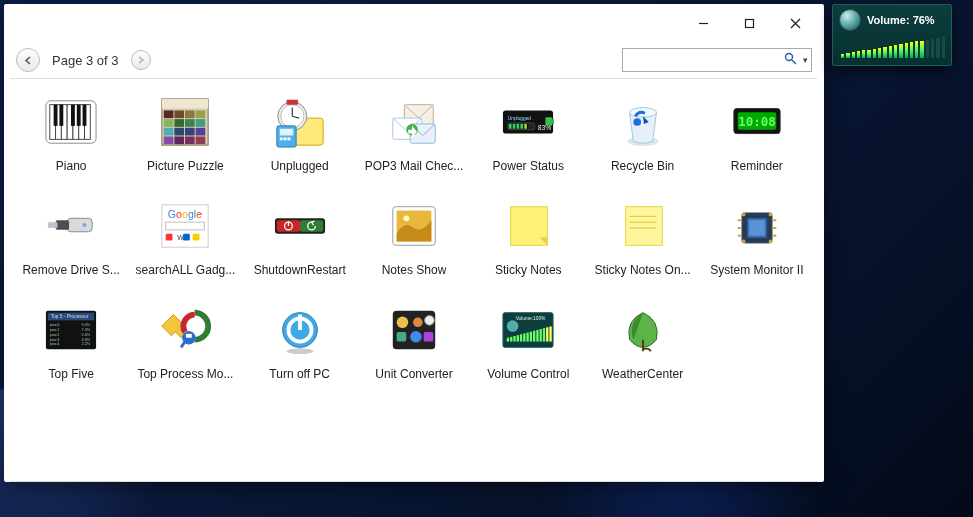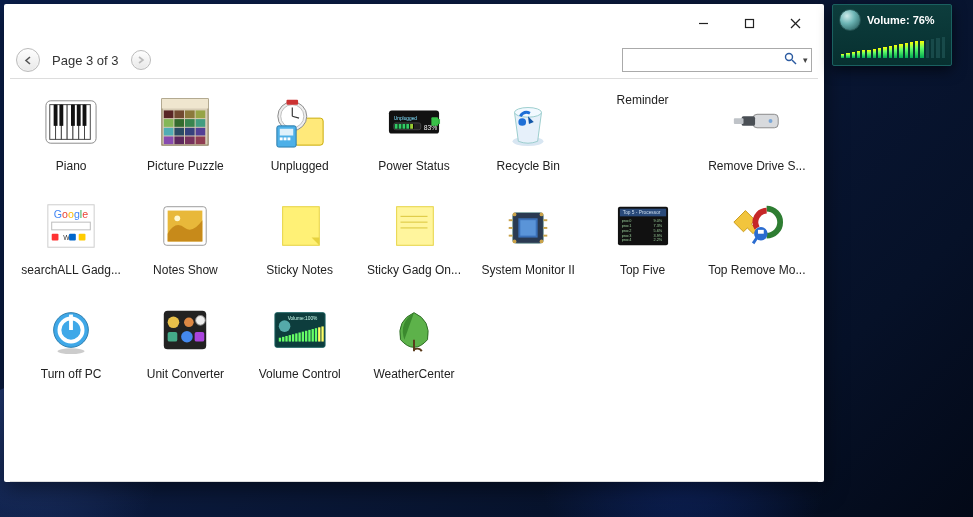--- a/index.html
+++ b/index.html
@@ -299,20 +299,35 @@
             <rect x="9" y="44" width="3" height="3" fill="#fff"></rect>
             <rect x="13" y="44" width="3" height="3" fill="#fff"></rect>
             <rect x="17" y="44" width="3" height="3" fill="#fff"></rect>
           </svg>
         </div>
     <div class="label">Unplugged</div>
       </div>
       <div class="gadget">
     <div class="thumb">
           <svg viewBox="0 0 60 56" width="60" height="54">
+            <rect x="20" y="10" width="30" height="22" rx="2" fill="#f5f0e4" stroke="#b9ae90"></rect>
+            <polyline points="20,10 35,24 50,10" fill="none" stroke="#b9ae90"></polyline>
+            <rect x="8" y="24" width="30" height="22" rx="2" fill="#fff" stroke="#a8c7e6"></rect>
+            <polyline points="8,24 23,38 38,24" fill="none" stroke="#a8c7e6"></polyline>
+            <rect x="26" y="30" width="26" height="20" rx="2" fill="#e8f1fb" stroke="#8bb5de"></rect>
+            <polyline points="26,30 39,42 52,30" fill="none" stroke="#8bb5de"></polyline>
+            <circle cx="28" cy="36" r="6" fill="#4cae4c"></circle>
+            <path d="M24 36 h4 v-4 l5 6 -5 6 v-4 h-4 z" fill="#fff"></path>
+          </svg>
+        </div>
+    <div class="label">POP3 Mail Chec...</div>
+      </div>
+      <div class="gadget">
+    <div class="thumb">
+          <svg viewBox="0 0 60 56" width="60" height="54">
             <rect x="4" y="16" width="52" height="24" rx="3" fill="#111"></rect>
             <text x="9" y="26" fill="#7fe0ff" font-size="5">Unplugged</text>
             <rect x="9" y="29" width="28" height="7" rx="2" fill="#222" stroke="#444"></rect>
             <rect x="10" y="30" width="20" height="5" fill="linear"></rect>
             <rect x="10" y="30" width="3" height="5" fill="#3c6"></rect>
             <rect x="14" y="30" width="3" height="5" fill="#3c6"></rect>
             <rect x="18" y="30" width="3" height="5" fill="#3c6"></rect>
             <rect x="22" y="30" width="3" height="5" fill="#3c6"></rect>
             <rect x="26" y="30" width="3" height="5" fill="#9c3"></rect>
             <text x="40" y="36" fill="#eee" font-size="7">83%</text>
@@ -329,20 +344,27 @@
             <path d="M16 18 Q30 12 44 18 L40 48 Q30 52 20 48 Z" fill="#e6f0fa" stroke="#9cc"></path> 
             <ellipse cx="30" cy="18" rx="14" ry="5" fill="#f2f9ff" stroke="#9cc"></ellipse>
             <path d="M22 22 q4 -6 10 -3" fill="none" stroke="#1e6fd6" stroke-width="3"></path>
             <circle cx="24" cy="28" r="4" fill="#1e6fd6"></circle>
             <path d="M30 22 l6 6 -5 2 z" fill="#1256a8"></path>
           </svg>
         </div>
     <div class="label">Recycle Bin</div>
       </div>
       <div class="gadget">
+    <div class="thumb">
+          <svg viewBox="0 0 60 56" width="60" height="54">
+            <rect x="6" y="14" width="48" height="26" rx="3" fill="#111" stroke="#333"></rect>
+            <rect x="10" y="18" width="40" height="18" rx="2" fill="#0a0"></rect>
+            <text x="30" y="32" text-anchor="middle" fill="#6f6" font-family="monospace" font-size="13" font-weight="bold">10:08</text>
+          </svg>
+        </div>
     <div class="label">Reminder</div>
       </div>
       <div class="gadget">
     <div class="thumb">
           <svg viewBox="0 0 60 56" width="60" height="54">
             <rect x="26" y="20" width="26" height="14" rx="4" fill="#d8dadd" stroke="#888"></rect>
             <rect x="14" y="22" width="14" height="10" rx="2" fill="#4a4f55"></rect>
             <rect x="6" y="24" width="10" height="6" rx="1" fill="#bfc3c8"></rect>
             <circle cx="44" cy="27" r="2" fill="#7aa7d8"></circle>
           </svg>
@@ -359,20 +381,34 @@
             <text x="22" y="42" font-size="7" fill="#333">W</text>
             <rect x="28" y="36" width="7" height="7" fill="#06c" rx="1"></rect>
             <rect x="38" y="36" width="7" height="7" fill="#fc0" rx="1"></rect>
           </svg>
         </div>
     <div class="label">searchALL Gadg...</div>
       </div>
       <div class="gadget">
     <div class="thumb">
           <svg viewBox="0 0 60 56" width="60" height="54">
+            <rect x="4" y="20" width="52" height="16" rx="3" fill="#222"></rect>
+            <rect x="6" y="22" width="24" height="12" rx="2" fill="#c62828"></rect>
+            <circle cx="18" cy="28" r="4" fill="none" stroke="#fff" stroke-width="1.3"></circle>
+            <line x1="18" y1="23" x2="18" y2="28" stroke="#fff" stroke-width="1.3"></line>
+            <rect x="30" y="22" width="24" height="12" rx="2" fill="#2e7d32"></rect>
+            <path d="M42 24 a4 4 0 1 0 4 4" fill="none" stroke="#fff" stroke-width="1.3"></path>
+            <polyline points="45,23 42,24 44,27" fill="none" stroke="#fff" stroke-width="1.3"></polyline>
+          </svg>
+        </div>
+    <div class="label">ShutdownRestart</div>
+      </div>
+      <div class="gadget">
+    <div class="thumb">
+          <svg viewBox="0 0 60 56" width="60" height="54">
             <rect x="8" y="8" width="44" height="40" rx="3" fill="#fff" stroke="#999"></rect>
             <rect x="12" y="12" width="36" height="32" fill="#e8b83a"></rect>
             <path d="M12 36 q8 -14 18 -6 q8 6 18 -8 v22 h-36 z" fill="#c78a1a"></path>
             <circle cx="22" cy="20" r="3" fill="#fff8d0"></circle>
           </svg>
         </div>
     <div class="label">Notes Show</div>
       </div>
       <div class="gadget">
     <div class="thumb">
@@ -385,21 +421,21 @@
       </div>
       <div class="gadget">
     <div class="thumb">
           <svg viewBox="0 0 60 56" width="60" height="54">
             <rect x="12" y="8" width="38" height="40" fill="#fff59d" stroke="#e6d23f"></rect>
             <line x1="16" y1="18" x2="44" y2="18" stroke="#d8c437"></line>
             <line x1="16" y1="24" x2="44" y2="24" stroke="#d8c437"></line>
             <line x1="16" y1="30" x2="44" y2="30" stroke="#d8c437"></line>
           </svg>
         </div>
-    <div class="label">Sticky Gadg On...</div>
+    <div class="label">Sticky Notes On...</div>
       </div>
       <div class="gadget">
     <div class="thumb">
           <svg viewBox="0 0 60 56" width="60" height="54">
             <rect x="14" y="14" width="32" height="32" rx="4" fill="#2a3a52" stroke="#8aa"></rect>
             <rect x="20" y="20" width="20" height="20" fill="#3a70b8"></rect>
             <rect x="22" y="22" width="16" height="16" fill="#5a94d8"></rect>
             <circle cx="16" cy="16" r="2" fill="#c9a24a"></circle>
             <circle cx="44" cy="16" r="2" fill="#c9a24a"></circle>
             <circle cx="16" cy="44" r="2" fill="#c9a24a"></circle>
@@ -438,21 +474,21 @@
     <div class="thumb">
           <svg viewBox="0 0 60 56" width="60" height="54">
             <path d="M18 12 l10 10 -4 4 6 6 -4 4 -6 -6 -4 4 -10 -10 z" fill="#f2c53d" stroke="#c89a1c"></path>
             <path d="M40 10 a14 14 0 0 1 0 28" fill="none" stroke="#2e7d32" stroke-width="6"></path>
             <path d="M40 12 a12 12 0 0 0 -10 18" fill="none" stroke="#c62828" stroke-width="6"></path>
             <circle cx="34" cy="36" r="7" fill="#2b6cd0"></circle>
             <rect x="31" y="32" width="6" height="4" fill="#fff"></rect>
             <line x1="30" y1="40" x2="26" y2="46" stroke="#2b6cd0" stroke-width="3"></line>
           </svg>
         </div>
-    <div class="label">Top Remove Mo...</div>
+    <div class="label">Top Process Mo...</div>
       </div>
       <div class="gadget">
     <div class="thumb">
           <svg viewBox="0 0 60 56" width="60" height="54">
             <circle cx="30" cy="28" r="18" fill="#3fa8e8" stroke="#2a7aaa"></circle>
             <circle cx="30" cy="28" r="12" fill="none" stroke="#fff" stroke-width="4"></circle>
             <line x1="30" y1="12" x2="30" y2="28" stroke="#fff" stroke-width="4"></line>
             <ellipse cx="30" cy="50" rx="14" ry="3" fill="rgba(0,0,0,0.2)"></ellipse>
           </svg>
         </div>

